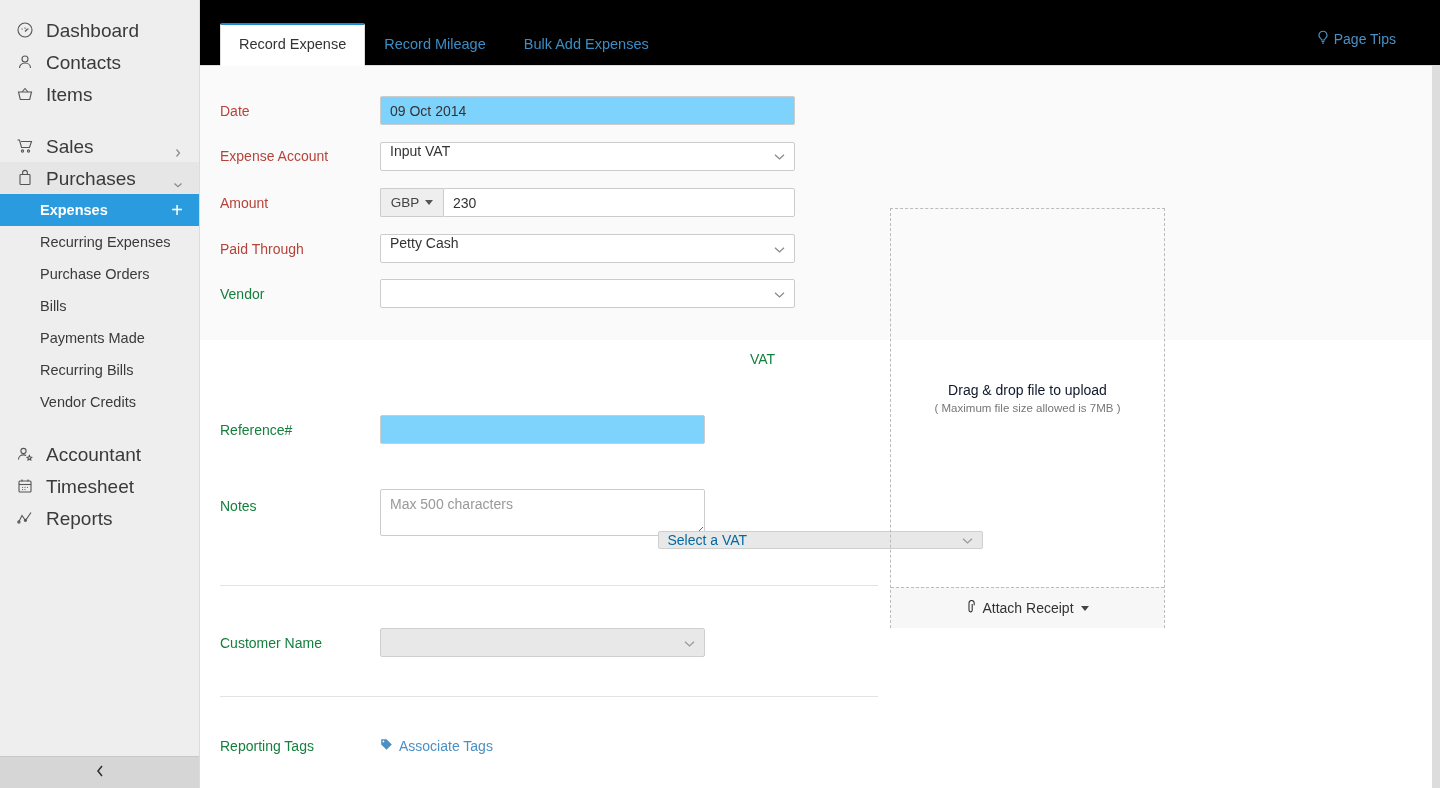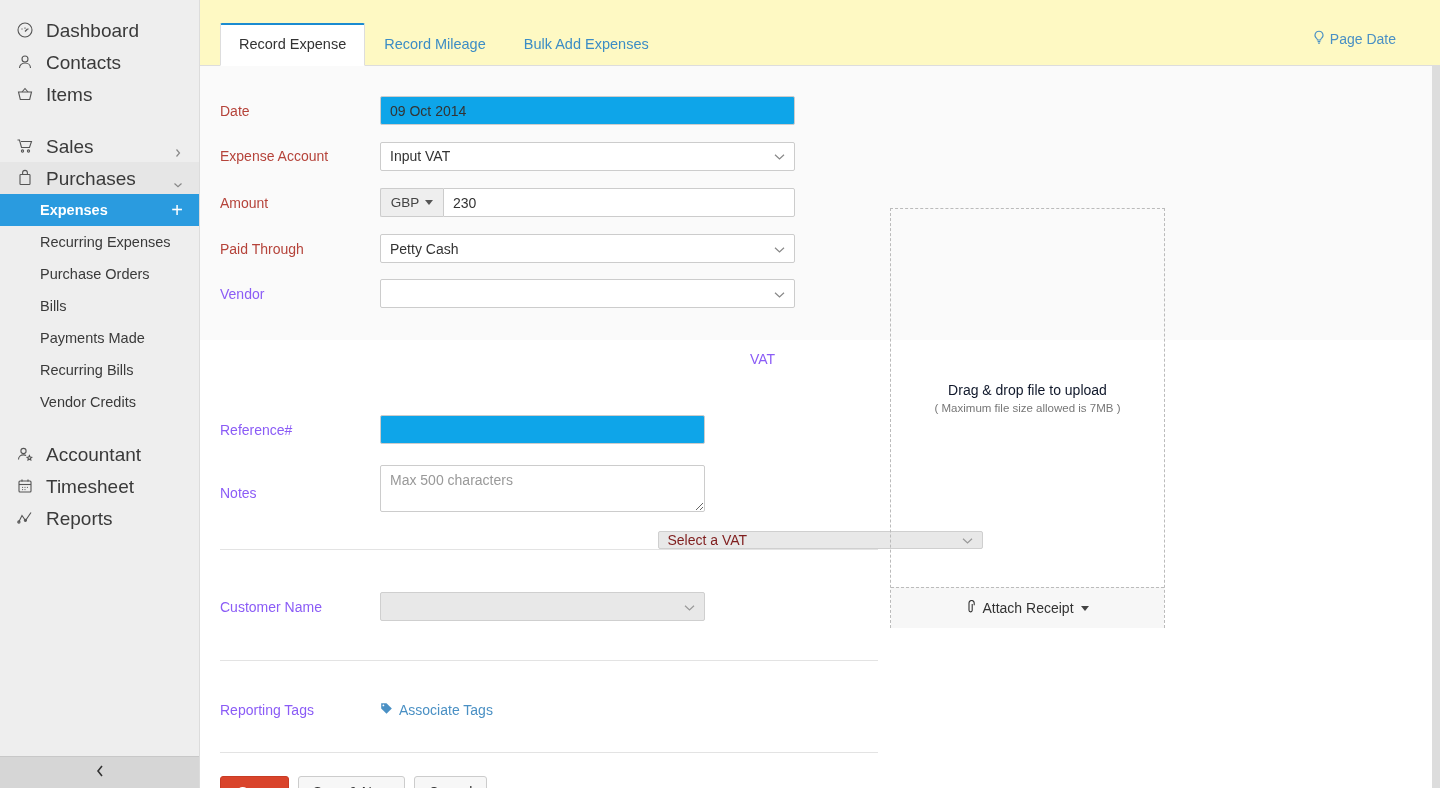--- a/index.html
+++ b/index.html
@@ -87,21 +87,21 @@
     position: absolute; top: 0; right: 0; width: 8px; height: 788px;
     background: #dddddd;
   }
 
   
   .tabbar {
     height: 66px;
     border-bottom: 1px solid #dddddd;
     display: flex; align-items: flex-end;
     position: relative;
-    background: #fef9c3;
+    background: #000000;
   }
   .tabs { display: flex; align-items: flex-end; padding-left: 20px; }
   .tab {
     font-size: 14.5px;
     padding: 13px 18px 14px 18px;
     cursor: pointer;
     color: #3c8dc5;
     position: relative;
     top: 1px;
     border: 1px solid transparent;
@@ -128,55 +128,55 @@
     position: absolute; left: 0; top: 0; width: 100%; height: 274px;
     background: #fafafa;
   }
   .form-area { position: relative; padding-top: 22px; }
 
   .row { display: flex; align-items: center; margin-bottom: 0; }
   .row-label {
     width: 180px;
     padding-left: 20px;
     font-size: 14px;
-    color: #8b5cf6;
+    color: #15803d;
     flex: 0 0 180px;
   }
   .row-label.req { color: #b5433a; }
 
   .fld { position: relative; }
   .txtin {
     height: 29px;
     border: 1px solid #cccccc;
-    background: #0ea5e9;
+    background: #7dd3fc;
     font-size: 14px;
     color: #333333;
     padding: 7px 9px;
     font-family: "Liberation Sans", sans-serif;
     line-height: 27px;
     border-radius: 2px;
   }
   .w415 { width: 415px; }
   .w325 { width: 325px; }
 
   .selbox {
     height: 29px; width: 415px;
     border: 1px solid #cccccc;
     background: #ffffff;
     border-radius: 2px;
-    display: flex; align-items: center;
+    display: flex; 
     padding: 0 9px;
     font-size: 14px; color: #333333;
     position: relative; cursor: pointer;
   }
   .selbox.narrow { width: 325px; }
   .selbox.disabled {
     background: #e8e8e8;
     border-color: #cfcfcf;
-    color: #7f1d1d;
+    color: #0369a1;
   }
   .selbox.empty-disabled { background:#e8e8e8; border-color:#cfcfcf; }
   .selbox .caret {
     position: absolute; right: 9px; top: 50%; transform: translateY(-50%);
   }
 
   .amount-group { display: flex; align-items: center; }
   .cur-btn {
     height: 29px; width: 63px;
     background: #eeeeee;
@@ -433,21 +433,21 @@
           <span>Bulk Add Expenses</span>
         </div>
       </div>
       <div class="page-tips">
         <span>
           <svg width="12" height="15" viewBox="0 0 12 15" fill="none" stroke="#4a90c4" stroke-width="1.1">
             <path d="M6 1.2a4 4 0 0 0-2.4 7.2c.5.4.8 1 .8 1.6h3.2c0-.6.3-1.2.8-1.6A4 4 0 0 0 6 1.2z"></path>
             <path d="M4.6 11.6h2.8M5.1 13.3h1.8"></path>
           </svg>
         </span>
-        <span>Page Date</span>
+        <span>Page Tips</span>
       </div>
     </div>
 
     <div class="content">
       <div class="band"></div>
       <div class="scroll-gutter"></div>
 
       <div class="form-area">
 
         <div class="row" style="height:45px;">
@@ -516,21 +516,21 @@
                 </svg>
             </span>
           </div>
         </div>
 
         <div class="row" style="height:47px;">
           <div class="row-label">Reference#</div>
           <input class="txtin w325" type="text" value="" style="">
         </div>
 
-        <div class="row" style="height:70px; align-items:center;">
+        <div class="row" style="height:70px; align-items:flex-start;margin-top:36px;">
           <div class="row-label" style="padding-top:9px;">Notes</div>
           <textarea class="notes" placeholder="Max 500 characters" style=""></textarea>
         </div>
 
         <div style="height:26px;"></div>
         <div class="hr"></div>
         <div style="height:32px;"></div>
 
         <div class="row" style="height:49px;">
           <div class="row-label">Customer Name</div>

